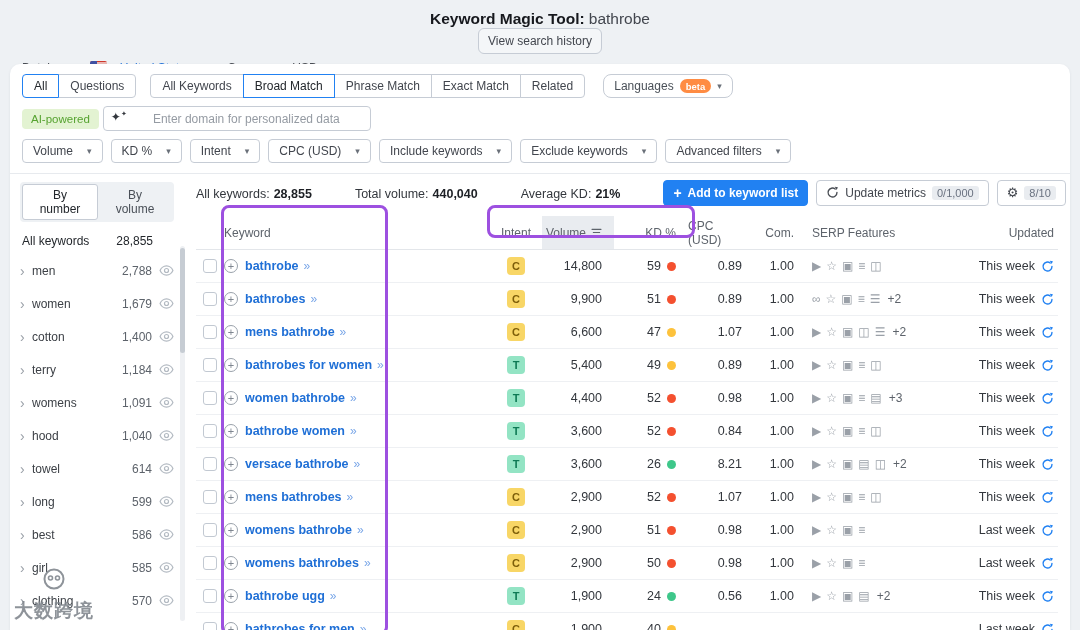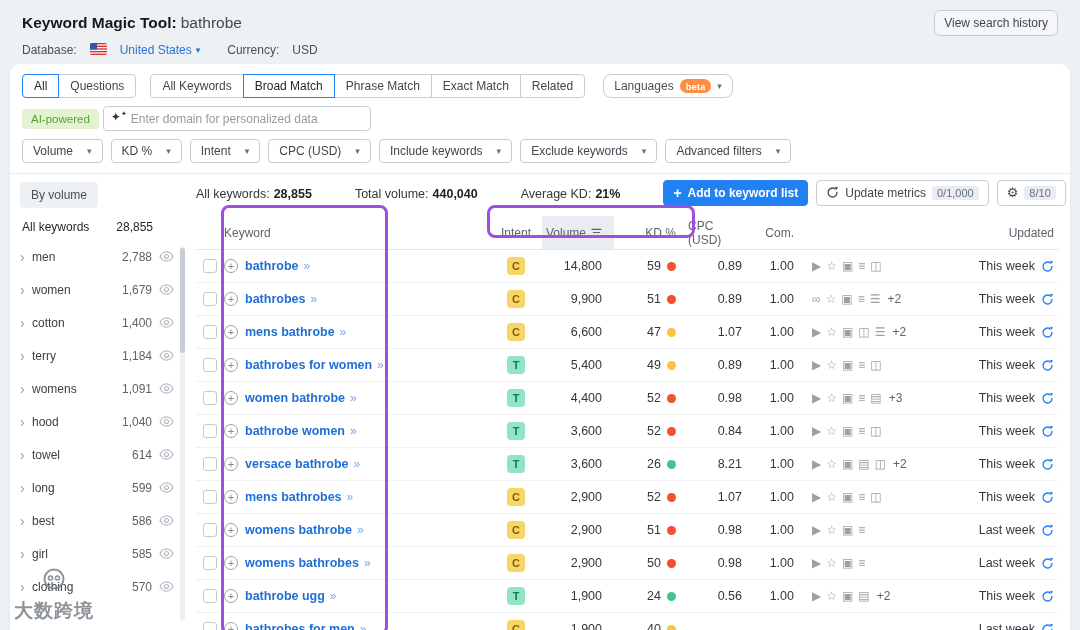--- a/index.html
+++ b/index.html
@@ -6,21 +6,21 @@
   html,body { width:1080px; height:630px; }
   body {
     font-family: "Liberation Sans", sans-serif;
     background: #eef1f4;
     color: #42464e;
     overflow: hidden;
     position: relative;
   }
   
   .topbar { padding: 10px 22px 0; }
-  .title-row { display:flex; align-items:center; justify-content:space-between; }
+  .title-row { display:flex; align-items:center; justify-content:space-between;flex-direction:column; }
   .title { font-size: 15.5px; color:#16181d; }
   .t-bold { font-weight: bold; }
   .t-query { font-weight: 400; color:#42464e; margin-left:4px; }
   .btn { display:inline-flex; align-items:center; gap:6px; background:#fff; border:1px solid #c6ccd5;
          border-radius:4px; height:26px; padding:0 9px; font-size:12px; color:#42464e;
          font-family:inherit; cursor:pointer; white-space:nowrap; }
   .btn.ghost { background:#f4f6f8; border-radius:6px; }
   .btn.primary { background: var(--accent-blue,#2181f2); border-color: var(--accent-blue,#2181f2);
                  color:#fff; font-weight:bold; }
   .btn.primary .plus { font-weight:bold; font-size:14px; }
@@ -49,21 +49,21 @@
   .beta { background: var(--beta-orange,#ff8c43); color:#fff; font-size:9.5px; border-radius:7px;
           padding:1.5px 6px; font-weight:bold; }
 
   .ai-row { display:flex; align-items:center; gap:4px; margin-top:8px; padding:0 12px; }
   .ai-badge { background: var(--ai-badge-bg,#e3f3d2); color: var(--ai-badge-text,#56a330);
               font-size:11.5px; padding:4px 9px; border-radius:4px; }
   .ai-input-wrap { position:relative; }
   .sparkle { position:absolute; left:8px; top:4px; font-size:12px; color:#33373d; }
   .sparkle i { font-style:normal; font-size:7px; vertical-align:top; }
   .ai-input { width:268px; height:25px; border:1px solid #c6ccd5; border-radius:4px;
-              padding:0 8px 0 27px; font-family:inherit; font-size:12px; color:#33373d; }
+              padding:0 8px 0 27px; font-family:inherit; font-size:12px; color:#33373d;text-align:center; }
   .ai-input::placeholder { color:#959ba3; }
 
   .filters-row { display:flex; align-items:center; gap:8px; margin-top:8px; padding:0 12px 10px;
                  border-bottom:1px solid #e7eaee; }
   .pill { display:inline-flex; align-items:center; gap:14px; border:1px solid #c6ccd5; border-radius:4px;
           background:#fff; padding:4px 10px; font-size:12px; color:#42464e; cursor:pointer; }
 
   
   .content { display:flex; height: calc(100% - 109px); }
   .sidebar { width:178px; padding:8px 14px 0 10px; position:relative; flex-shrink:0; }
@@ -230,20 +230,21 @@
       <div class="pill">
         <span>Advanced filters</span>
         <span class="caret">▾</span>
       </div>
     </div>
 
   <div class="content">
 
     <aside class="sidebar">
       <div class="seg-wrap">
+          <button class="seg sel">By number</button>
           <button class="seg">By volume</button>
         </div>
       <div class="all-row">
         <span class="alabel">All keywords</span>
         <span class="acount">28,855</span>
         <span class="espace"></span>
       </div>
       <div class="glist">
           <div class="group-row">
             <span class="gchev">›</span>
@@ -389,20 +390,21 @@
         <div class="th c-int">Intent</div>
         <div class="th c-vol">
             <span>Volume</span>
             <svg viewBox="0 0 12 10" width="11" height="9">
               <path d="M1 1.5h10M2.5 5h7M4 8.5h4" stroke="#5d636b" stroke-width="1.3" fill="none" stroke-linecap="round"></path>
             </svg>
           </div>
         <div class="th c-kd">KD %</div>
         <div class="th c-cpc">CPC (USD)</div>
         <div class="th c-com">Com.</div>
+        <div class="th c-serp">SERP Features</div>
         <div class="th c-upd">Updated</div>
       </div>
 
       <div class="tbody">
           <div class="tr">
             <div class="td c-cb">
               <span class="cb"></span>
             </div>
             <div class="td c-kw">
               <span class="addc">+</span>

